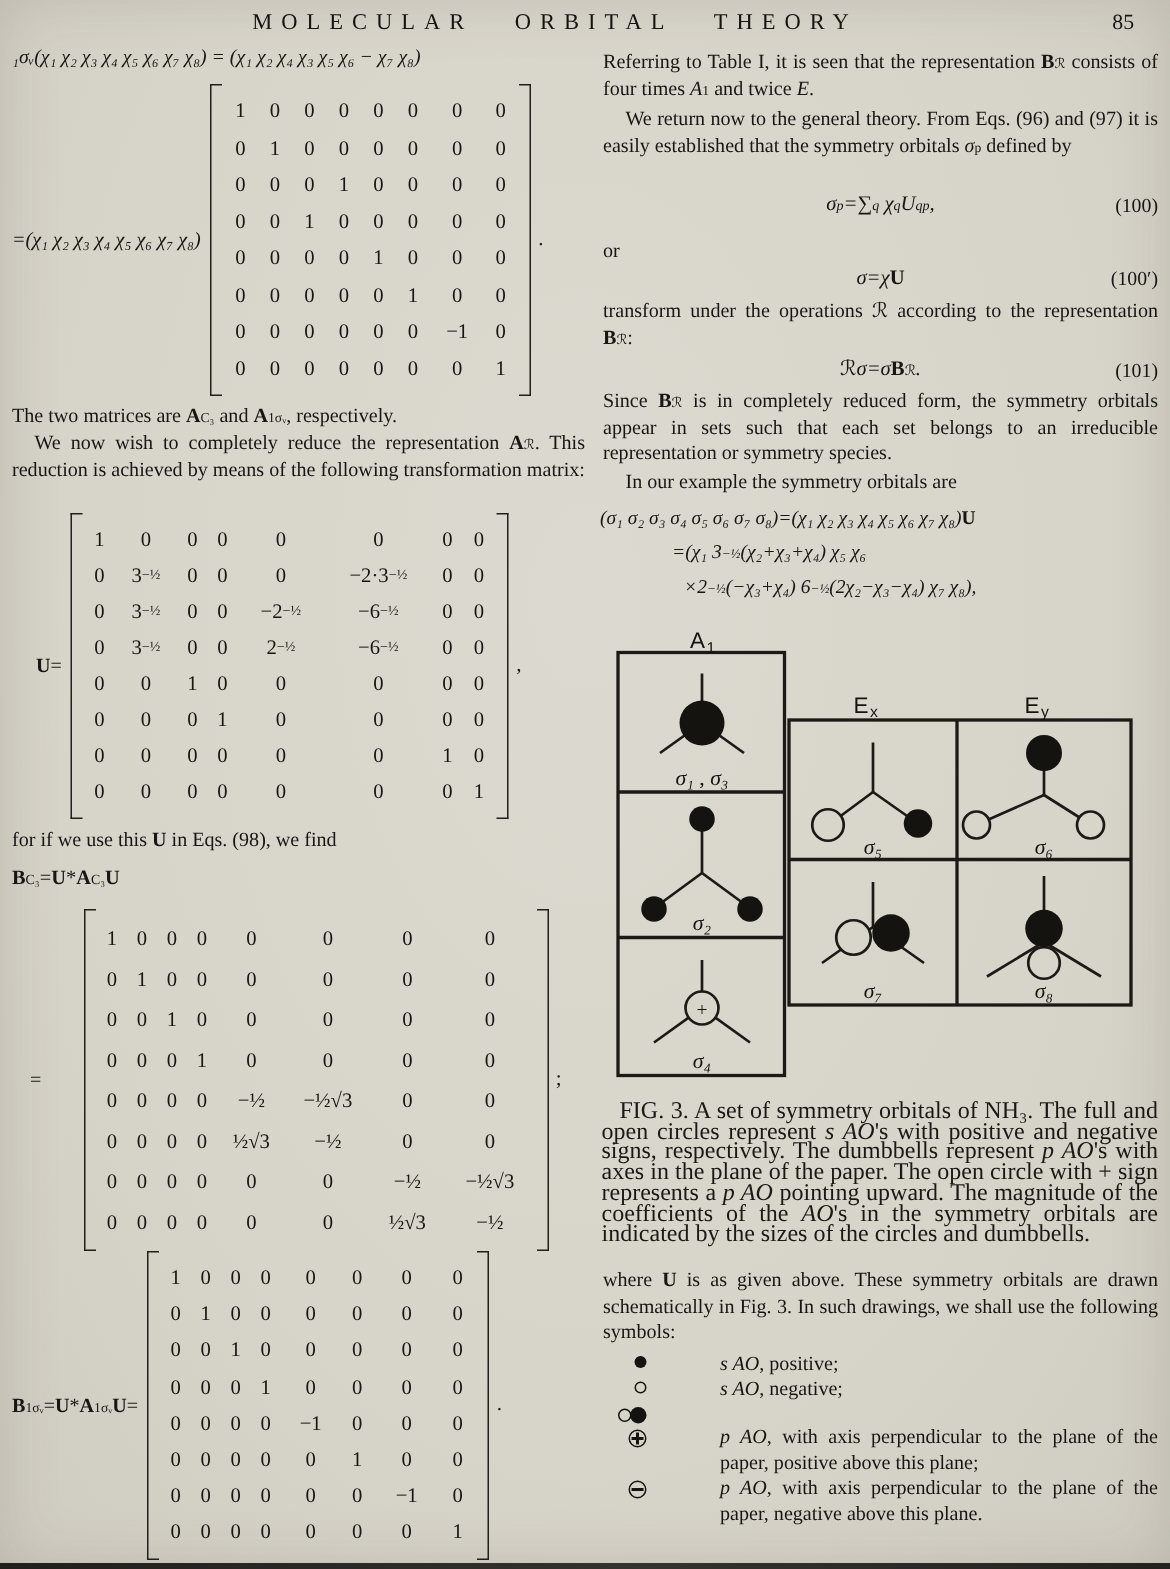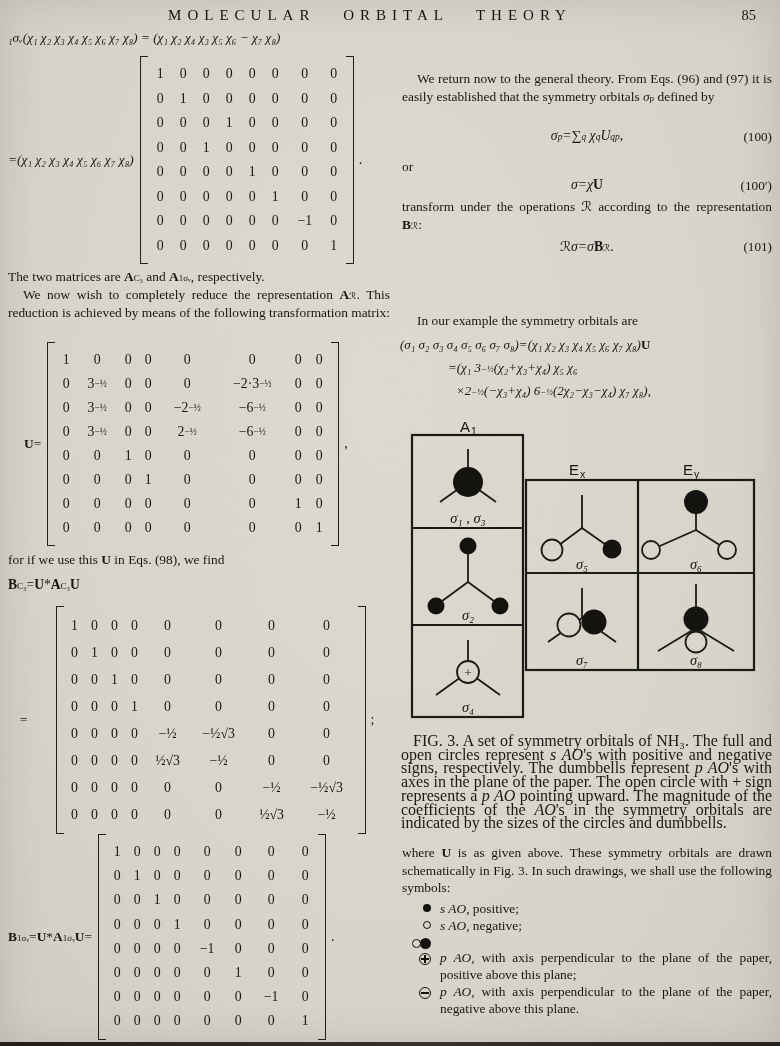--- a/index.html
+++ b/index.html
@@ -31,21 +31,21 @@
   .matrix::before{left:0;border-right:none;}
   .matrix::after{right:0;border-left:none;}
   .mgrid{display:grid;}
   .mgrid .mc{display:flex;align-items:center;justify-content:center;font-size:13.8px;white-space:nowrap;}
   .mpunct{margin-left:5px;font-size:14px;}
   
   .figure-wrap{position:absolute;left:400px;top:420px;width:372px;height:312px;}
   .caption{position:absolute;left:401px;top:734px;width:371px;font-size:16px;line-height:13.7px;text-align:justify;text-indent:12px;color:#1a1916;}
   
   .symbols{position:absolute;left:402px;top:900px;width:370px;}
-  .sym-row{display:flex;font-size:13.4px;line-height:17px;}
+  .sym-row{display:flex;font-size:13.4px;line-height:17px;gap:40px;}
   .sym-marker{width:38px;display:flex;justify-content:flex-end;padding-right:9px;padding-top:4px;box-sizing:border-box;align-items:flex-start;}
   .sym-text{flex:1;text-align:justify;}
   .dot8{width:8px;height:8px;background:#141310;border-radius:50%;display:inline-block;}
   .ring8{width:8px;height:8px;border:1.4px solid #141310;border-radius:50%;display:inline-block;box-sizing:border-box;}
   .dmb{display:inline-flex;align-items:center;}
   .dmb .ring{width:9px;height:9px;border:1.4px solid #141310;border-radius:50%;box-sizing:border-box;}
   .dmb .dot{width:11px;height:11px;border-radius:50%;background:#141310;margin-left:-1px;}
   .circ-op{position:relative;width:12px;height:12px;border:1.3px solid #141310;border-radius:50%;display:inline-block;box-sizing:border-box;}
   .circ-op::before{content:"";position:absolute;left:1.4px;right:1.4px;top:50%;margin-top:-0.7px;height:1.3px;background:#141310;}
   .oplus::after{content:"";position:absolute;top:1.4px;bottom:1.4px;left:50%;margin-left:-0.65px;width:1.3px;background:#141310;}
@@ -352,20 +352,21 @@
           <div class="mc">0</div>
           <div class="mc">0</div>
           <div class="mc">0</div>
           <div class="mc">0</div>
           <div class="mc">1</div>
         </div>
     </div>
     <span class="mpunct">.</span>
   </div>
 
+  <div class="para abs" style="left:402px;top:32px;width:370px">Referring to Table I, it is seen that the representation <b>B</b><sub>ℛ</sub> consists of four times <i>A</i><sub>1</sub> and twice <i>E</i>.</div>
   <div class="para abs indent" style="left:402px;top:70px;width:370px">We return now to the general theory. From Eqs. (96) and (97) it is easily established that the symmetry orbitals <i>σ</i><sub>p</sub> defined by</div>
 
   <div class="eqline" style="top:128px">
     <span class="fm">σ<sub>p</sub>=∑<sub>q</sub> χ<sub>q</sub>U<sub>qp</sub>,</span>
     <span class="tag">(100)</span>
   </div>
 
   <div class="para abs" style="left:402px;top:158px;width:370px">or</div>
 
   <div class="eqline" style="top:177px">
@@ -373,20 +374,21 @@
     <span class="tag">(100′)</span>
   </div>
 
   <div class="para abs" style="left:402px;top:198px;width:370px">transform under the operations ℛ according to the representation <b>B</b><sub>ℛ</sub>:</div>
 
   <div class="eqline" style="top:238px">
     <span class="fm">ℛσ=σ<b>B</b><sub>ℛ</sub>.</span>
     <span class="tag">(101)</span>
   </div>
 
+  <div class="para abs" style="left:402px;top:258px;width:370px">Since <b>B</b><sub>ℛ</sub> is in completely reduced form, the symmetry orbitals appear in sets such that each set belongs to an irreducible representation or symmetry species.</div>
   <div class="para abs indent" style="left:402px;top:312px;width:370px">In our example the symmetry orbitals are</div>
 
   <div class="lline fm" style="left:400px;top:337px;font-size:13px">(σ₁ σ₂ σ₃ σ₄ σ₅ σ₆ σ₇ σ₈)=(χ₁ χ₂ χ₃ χ₄ χ₅ χ₆ χ₇ χ₈)<b>U</b></div>
   <div class="lline fm" style="left:448px;top:360px;font-size:13px">=(χ₁ 3<sup>−½</sup>(χ₂+χ₃+χ₄) χ₅ χ₆</div>
   <div class="lline fm" style="left:456px;top:383px;font-size:13px">×2<sup>−½</sup>(−χ₃+χ₄) 6<sup>−½</sup>(2χ₂−χ₃−χ₄) χ₇ χ₈),</div>
 
   <div class="figure-wrap">
     <svg width="372" height="312" viewBox="0 0 372 312">
       <g stroke="#1b1a17" stroke-width="2.2" fill="none">
         <rect x="12" y="15" width="111" height="282"></rect>

